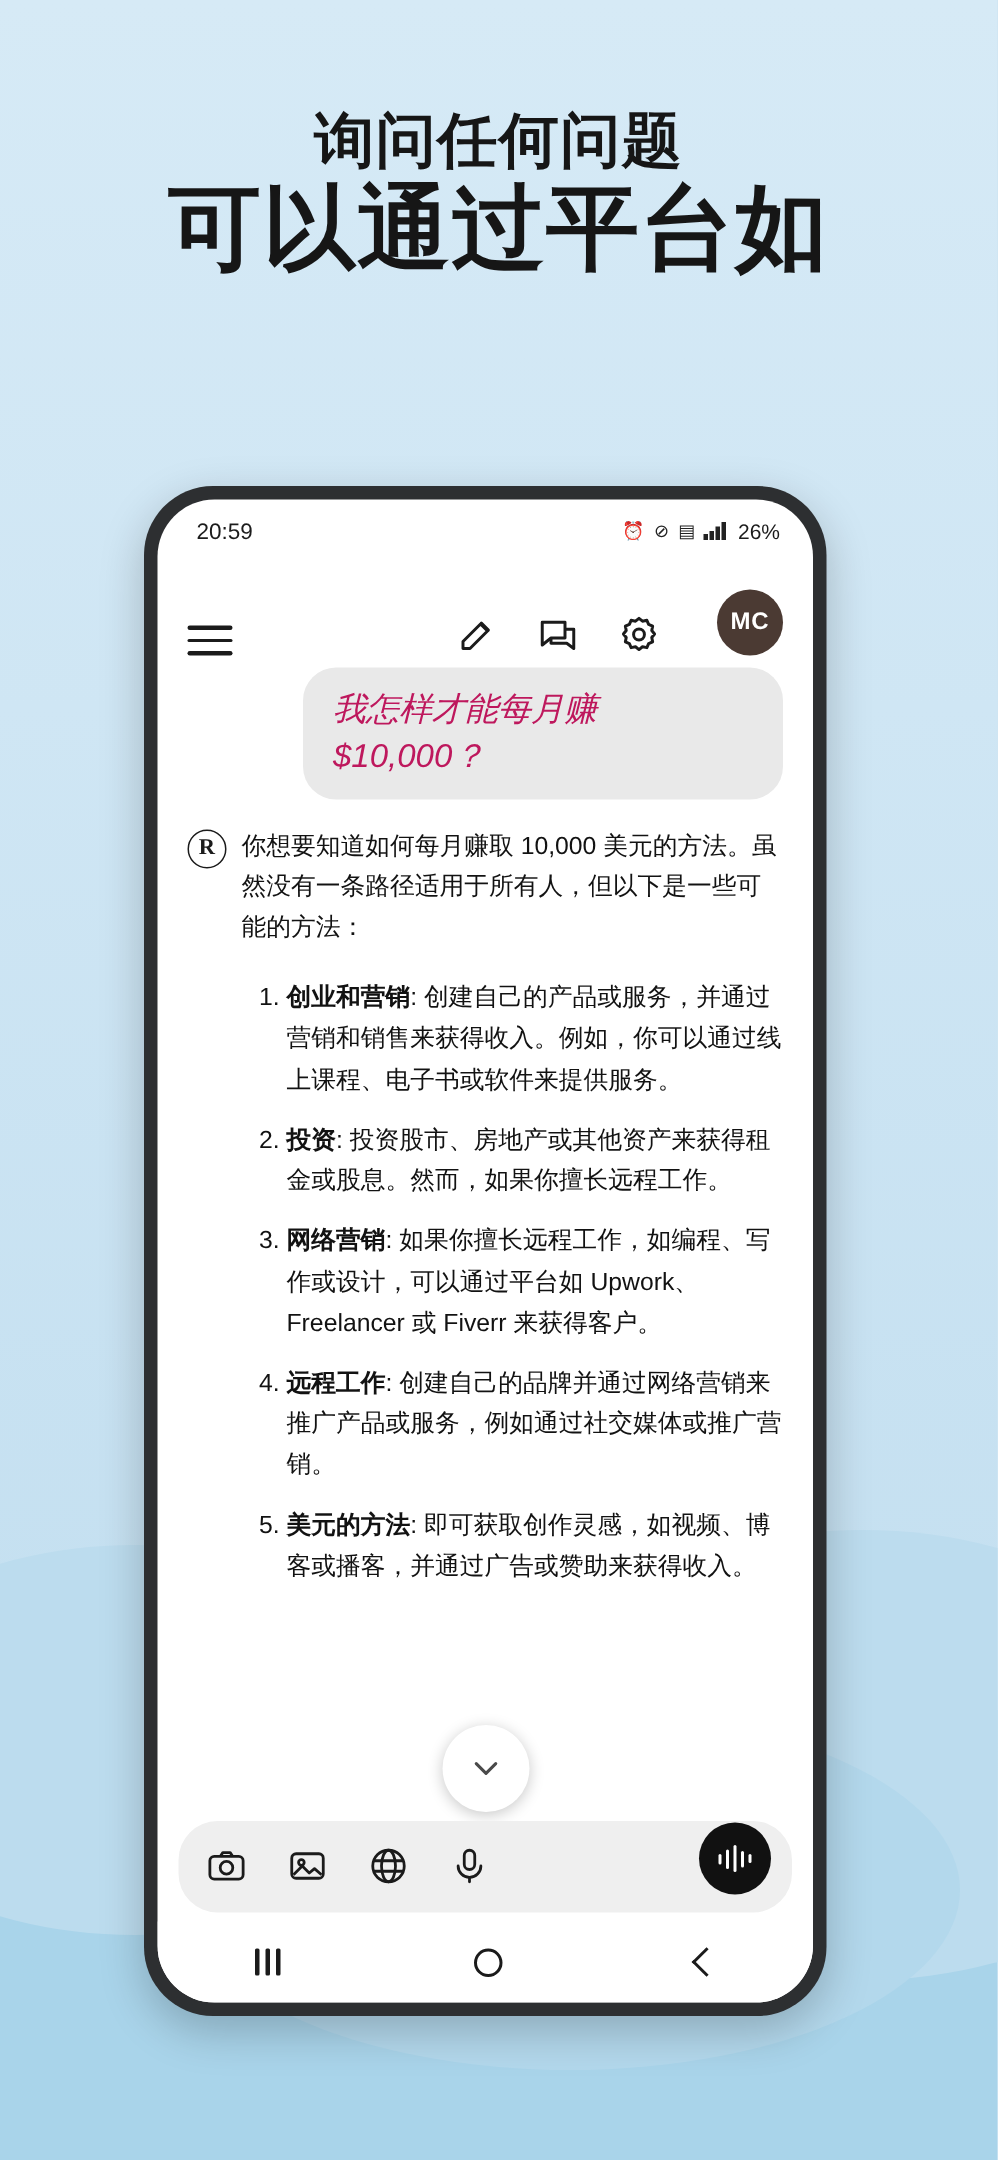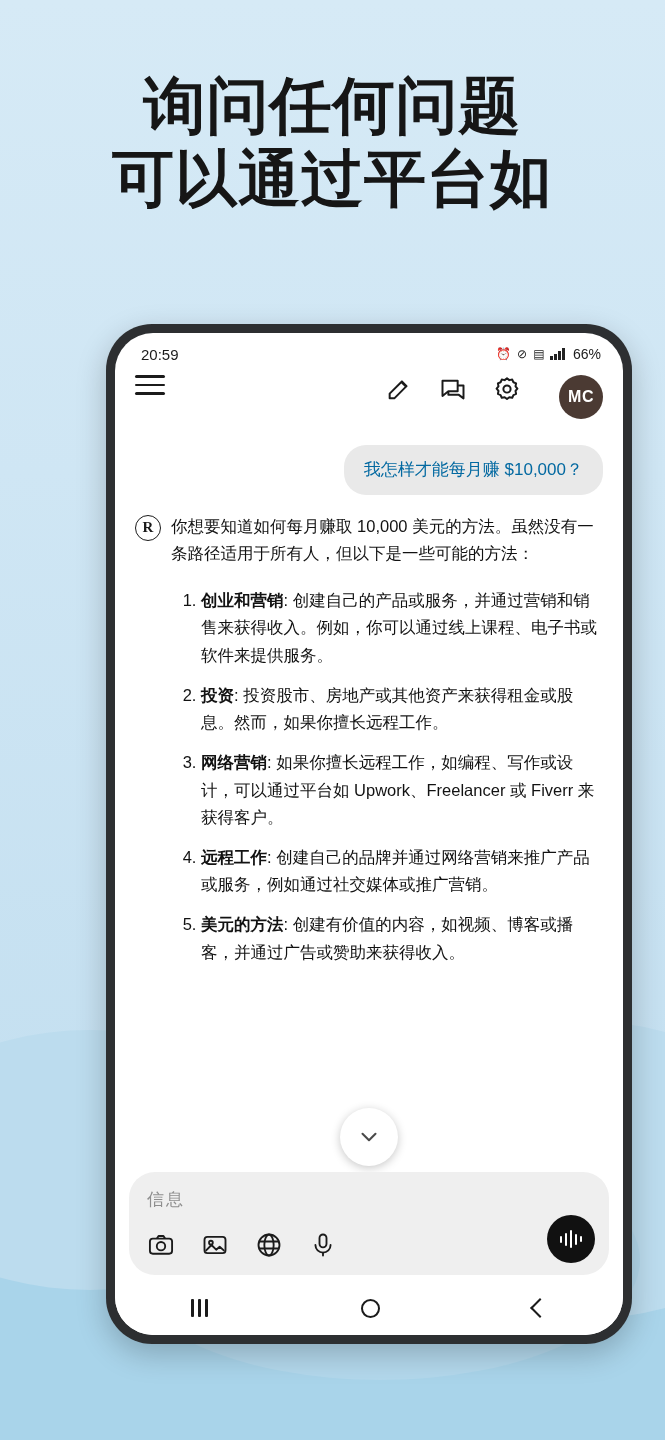--- a/index.html
+++ b/index.html
@@ -41,28 +41,28 @@
   
   .headline {
     position: absolute; top: 70px; left: 0; right: 0;
     text-align: center;
     color: #161616;
     font-family: "Liberation Serif", serif;
     font-weight: bold;
     line-height: 1.18;
     letter-spacing: 1px;
   }
-  .headline .l1 { font-size: 62px; display: block; }
+  .headline .l1 { font-size: 40px; display: block; }
   .headline .l2 { font-size: 62px; display: block; }
 
   
   .phone {
     position: absolute;
-    left: 106px; top: 324px;
-    width: 526px; height: 1020px;
+    left: 96px; top: 324px;
+    width: 455px; height: 1020px;
     background: #2d2f31;
     border-radius: 46px;
     box-shadow: 0 10px 30px rgba(0,0,0,0.22);
     padding: 9px;
   }
   .screen {
     width: 100%; height: 100%;
     background: #ffffff;
     border-radius: 38px;
     overflow: hidden;
@@ -84,21 +84,21 @@
   .sig-bars { display: inline-flex; align-items: flex-end; gap: 1.5px; height: 12px; }
   .sig-bars i { width: 2.5px; background: #222; display: block; }
   .sig-bars i:nth-child(1){height:4px}
   .sig-bars i:nth-child(2){height:6px}
   .sig-bars i:nth-child(3){height:9px}
   .sig-bars i:nth-child(4){height:12px}
 
   
   .appbar {
     height: 62px; flex: 0 0 auto;
-    display: flex; align-items: flex-start;
+    display: flex; align-items: flex-end;
     padding: 0 20px;
     gap: 16px;
   }
   .appbar .hamb { width: 30px; height: 20px; display:flex; flex-direction:column; justify-content:space-between; cursor:pointer;}
   .appbar .hamb span { display:block; height:2.6px; background:#1b1b1b; border-radius:2px;}
   .appbar .spacer { flex: 1; }
   .appbar .icons { display:flex; align-items:center; gap: 26px; }
   .appbar svg { display:block; }
   .avatar {
     width: 44px; height: 44px; border-radius: 50%;
@@ -113,23 +113,24 @@
     flex: 1 1 auto;
     overflow: hidden;
     padding: 8px 20px 0 20px;
     position: relative;
   }
   .user-row { display: flex; justify-content: flex-end; margin-bottom: 18px; }
   .user-bubble {
     background: #e9e9e9;
     border-radius: 22px;
     padding: 13px 20px;
-    font-size: 17px; color: #0369a1;
+    font-size: 22px; color: #be185d;
     max-width: 320px;
     line-height: 1.4;
+    font-style: italic;
   }
   .bot-row { display: flex; gap: 10px; }
   .bot-mark {
     flex: 0 0 auto;
     width: 26px; height: 26px;
     border-radius: 50%;
     border: 1.6px solid #1b1b1b;
     display:flex; align-items:center; justify-content:center;
     font-family: "Liberation Serif", serif;
     font-size: 15px; font-weight: bold; color: #1b1b1b;
@@ -217,21 +218,21 @@
       <span class="status-right">
         <span class="ic">⏰</span>
         <span class="ic">⊘</span>
         <span class="ic">▤</span>
         <span class="sig-bars">
             <i></i>
             <i></i>
             <i></i>
             <i></i>
           </span>
-        <span class="batt">66%</span>
+        <span class="batt">26%</span>
       </span>
     </div>
 
     <div class="appbar">
       <div class="hamb">
         <span></span>
           <span></span>
           <span></span>
       </div>
       <div class="spacer"></div>
@@ -265,34 +266,33 @@
 
       <div class="bot-row">
         <div class="bot-mark">R</div>
         <div class="bot-body">
           <div class="bot-intro">你想要知道如何每月赚取 10,000 美元的方法。虽然没有一条路径适用于所有人，但以下是一些可能的方法：</div>
           <ol class="answer">
             <li><b>创业和营销</b><span>: 创建自己的产品或服务，并通过营销和销售来获得收入。例如，你可以通过线上课程、电子书或软件来提供服务。</span></li>
             <li><b>投资</b><span>: 投资股市、房地产或其他资产来获得租金或股息。然而，如果你擅长远程工作。</span></li>
             <li><b>网络营销</b><span>: 如果你擅长远程工作，如编程、写作或设计，可以通过平台如 Upwork、Freelancer 或 Fiverr 来获得客户。</span></li>
             <li><b>远程工作</b><span>: 创建自己的品牌并通过网络营销来推广产品或服务，例如通过社交媒体或推广营销。</span></li>
-            <li><b>美元的方法</b><span>: 创建有价值的内容，如视频、博客或播客，并通过广告或赞助来获得收入。</span></li>
+            <li><b>美元的方法</b><span>: 即可获取创作灵感，如视频、博客或播客，并通过广告或赞助来获得收入。</span></li>
           </ol>
         </div>
       </div>
 
       <div class="scroll-btn">
         <svg width="26" height="26" viewBox="0 0 24 24" fill="none" stroke="#4a4a4a" stroke-width="1.9" stroke-linecap="round" stroke-linejoin="round">
           <path d="M6 9l6 6 6-6"></path>
         </svg>
       </div>
     </div>
 
     <div class="composer">
-      <div class="ph">信息</div>
       <div class="composer-icons">
         <span>
           <svg width="28" height="28" viewBox="0 0 24 24" fill="none" stroke="#1b1b1b" stroke-width="1.6" stroke-linejoin="round">
             <rect x="2.5" y="6.5" width="19" height="13" rx="2.5"></rect>
             <circle cx="12" cy="13" r="3.6"></circle>
             <path d="M8.5 6.5l1.4-2.2h4.2l1.4 2.2"></path>
           </svg>
         </span>
         <span>
           <svg width="28" height="28" viewBox="0 0 24 24" fill="none" stroke="#1b1b1b" stroke-width="1.6" stroke-linejoin="round">

